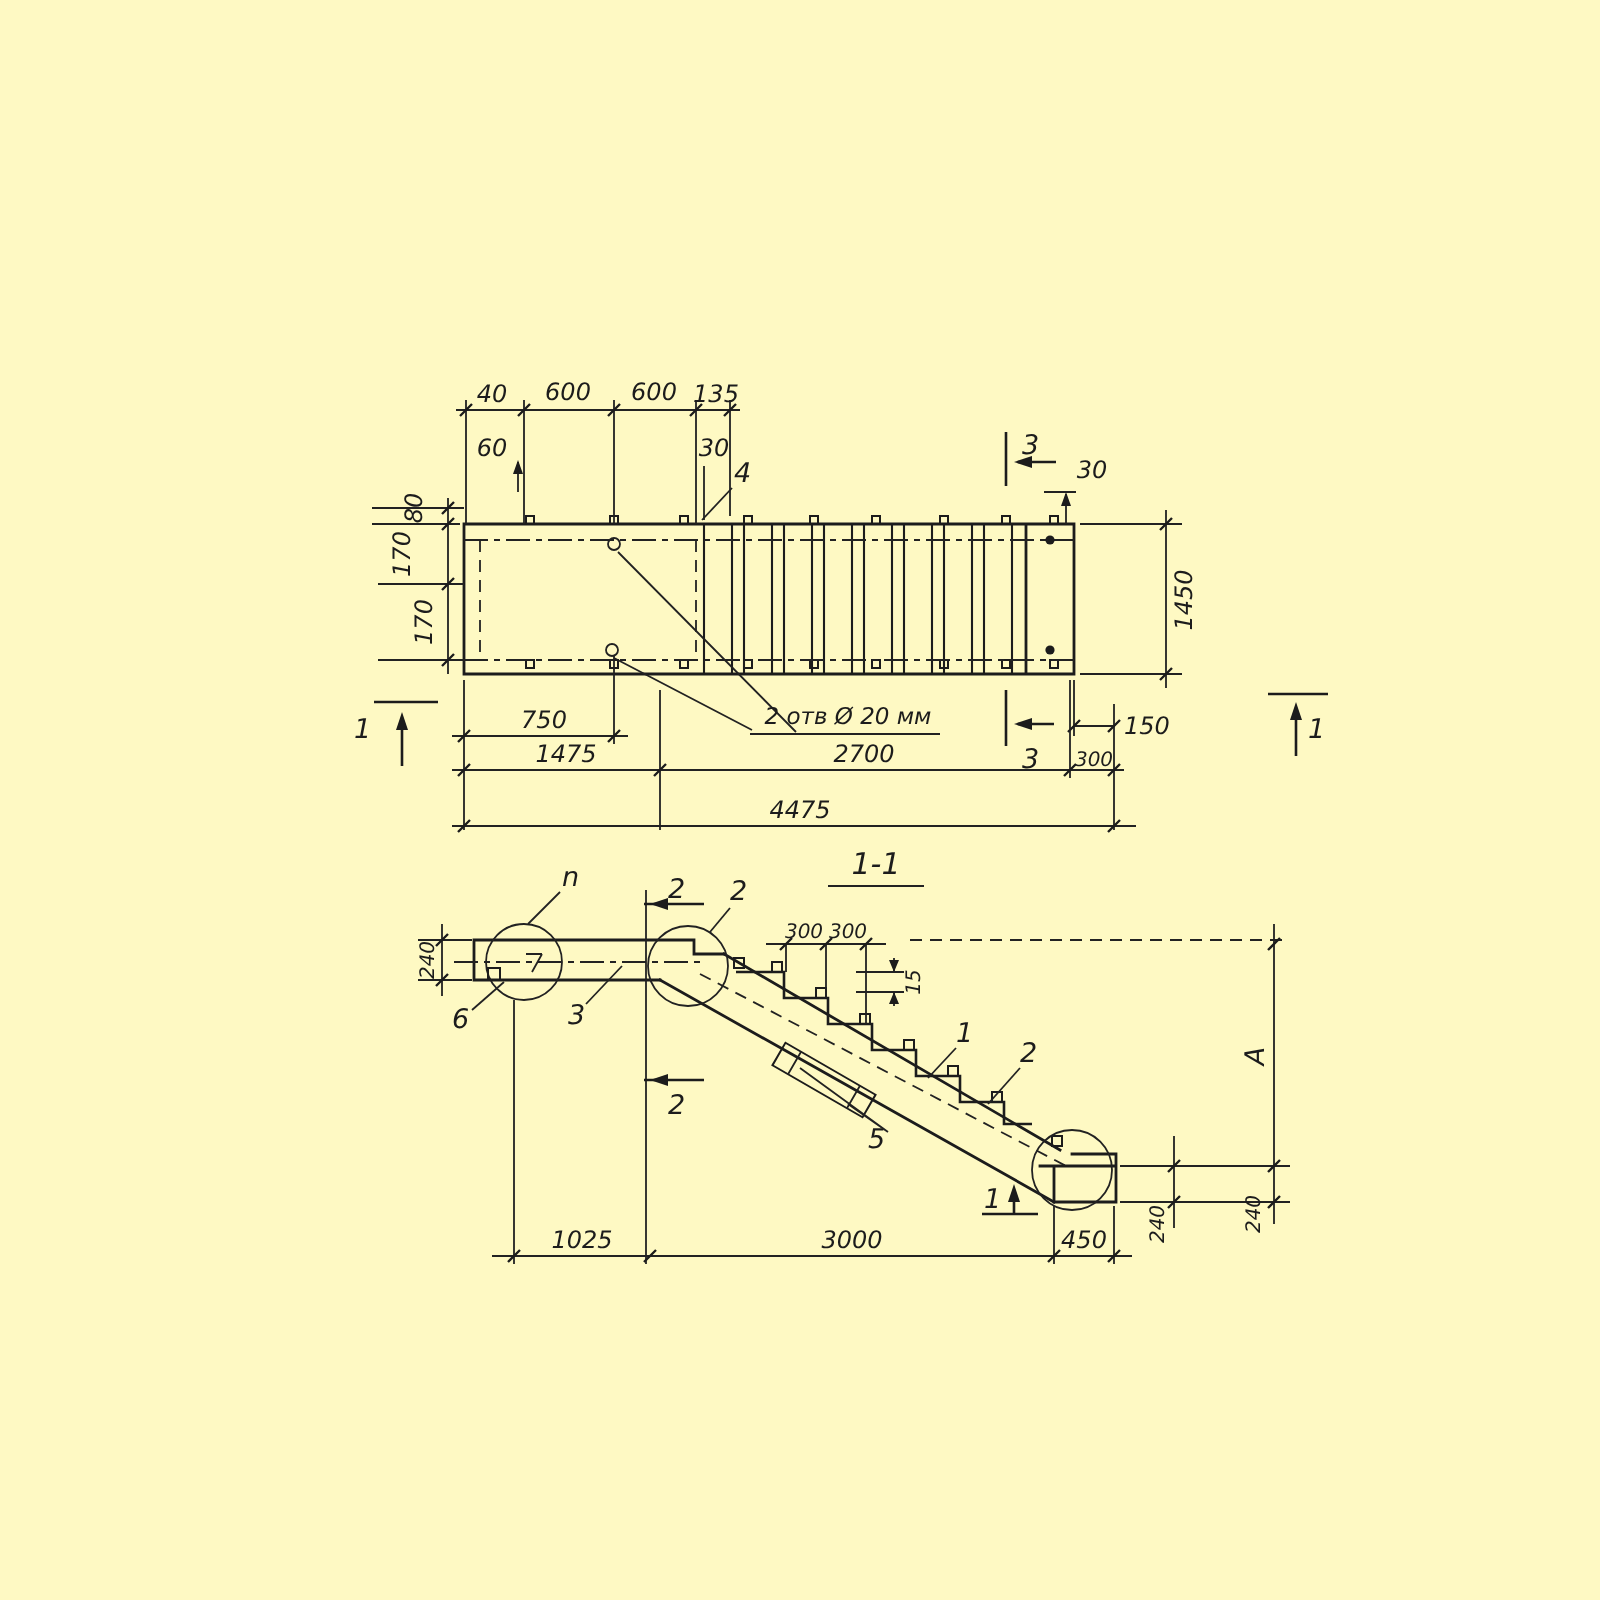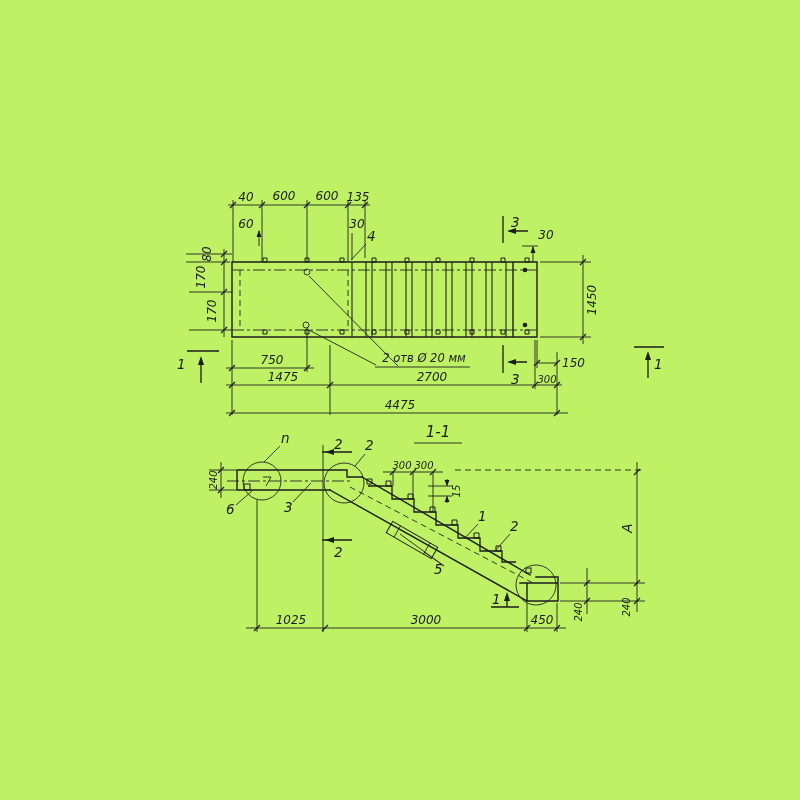--- a/index.html
+++ b/index.html
@@ -1,16 +1,16 @@
 <!DOCTYPE html>
 <html><head>
 <meta charset="utf-8">
 <style>
   html,body{margin:0;padding:0;background:#ffffff;}
-  .canvas{position:relative;width:800px;height:800px;background:#bef264;overflow:hidden;
+  .canvas{position:relative;width:800px;height:800px;background:#fef9c3;overflow:hidden;
           font-family:"DejaVu Sans",sans-serif;}
   svg text{font-family:"DejaVu Sans",sans-serif;font-style:italic;fill:#1c1c1c;}
   .dim{font-size:12px;}
   .dimsm{font-size:10px;}
   .lbl{font-size:13.5px;}
   .note{font-size:11.5px;}
   .obj{stroke:#1c1c1c;stroke-width:1.4;fill:none;stroke-linecap:square;}
   .thin{stroke:#222;stroke-width:0.9;fill:none;}
   .tread{stroke:#1c1c1c;stroke-width:1.05;fill:none;}
   .dash{stroke:#222;stroke-width:0.9;fill:none;stroke-dasharray:6 4;}

